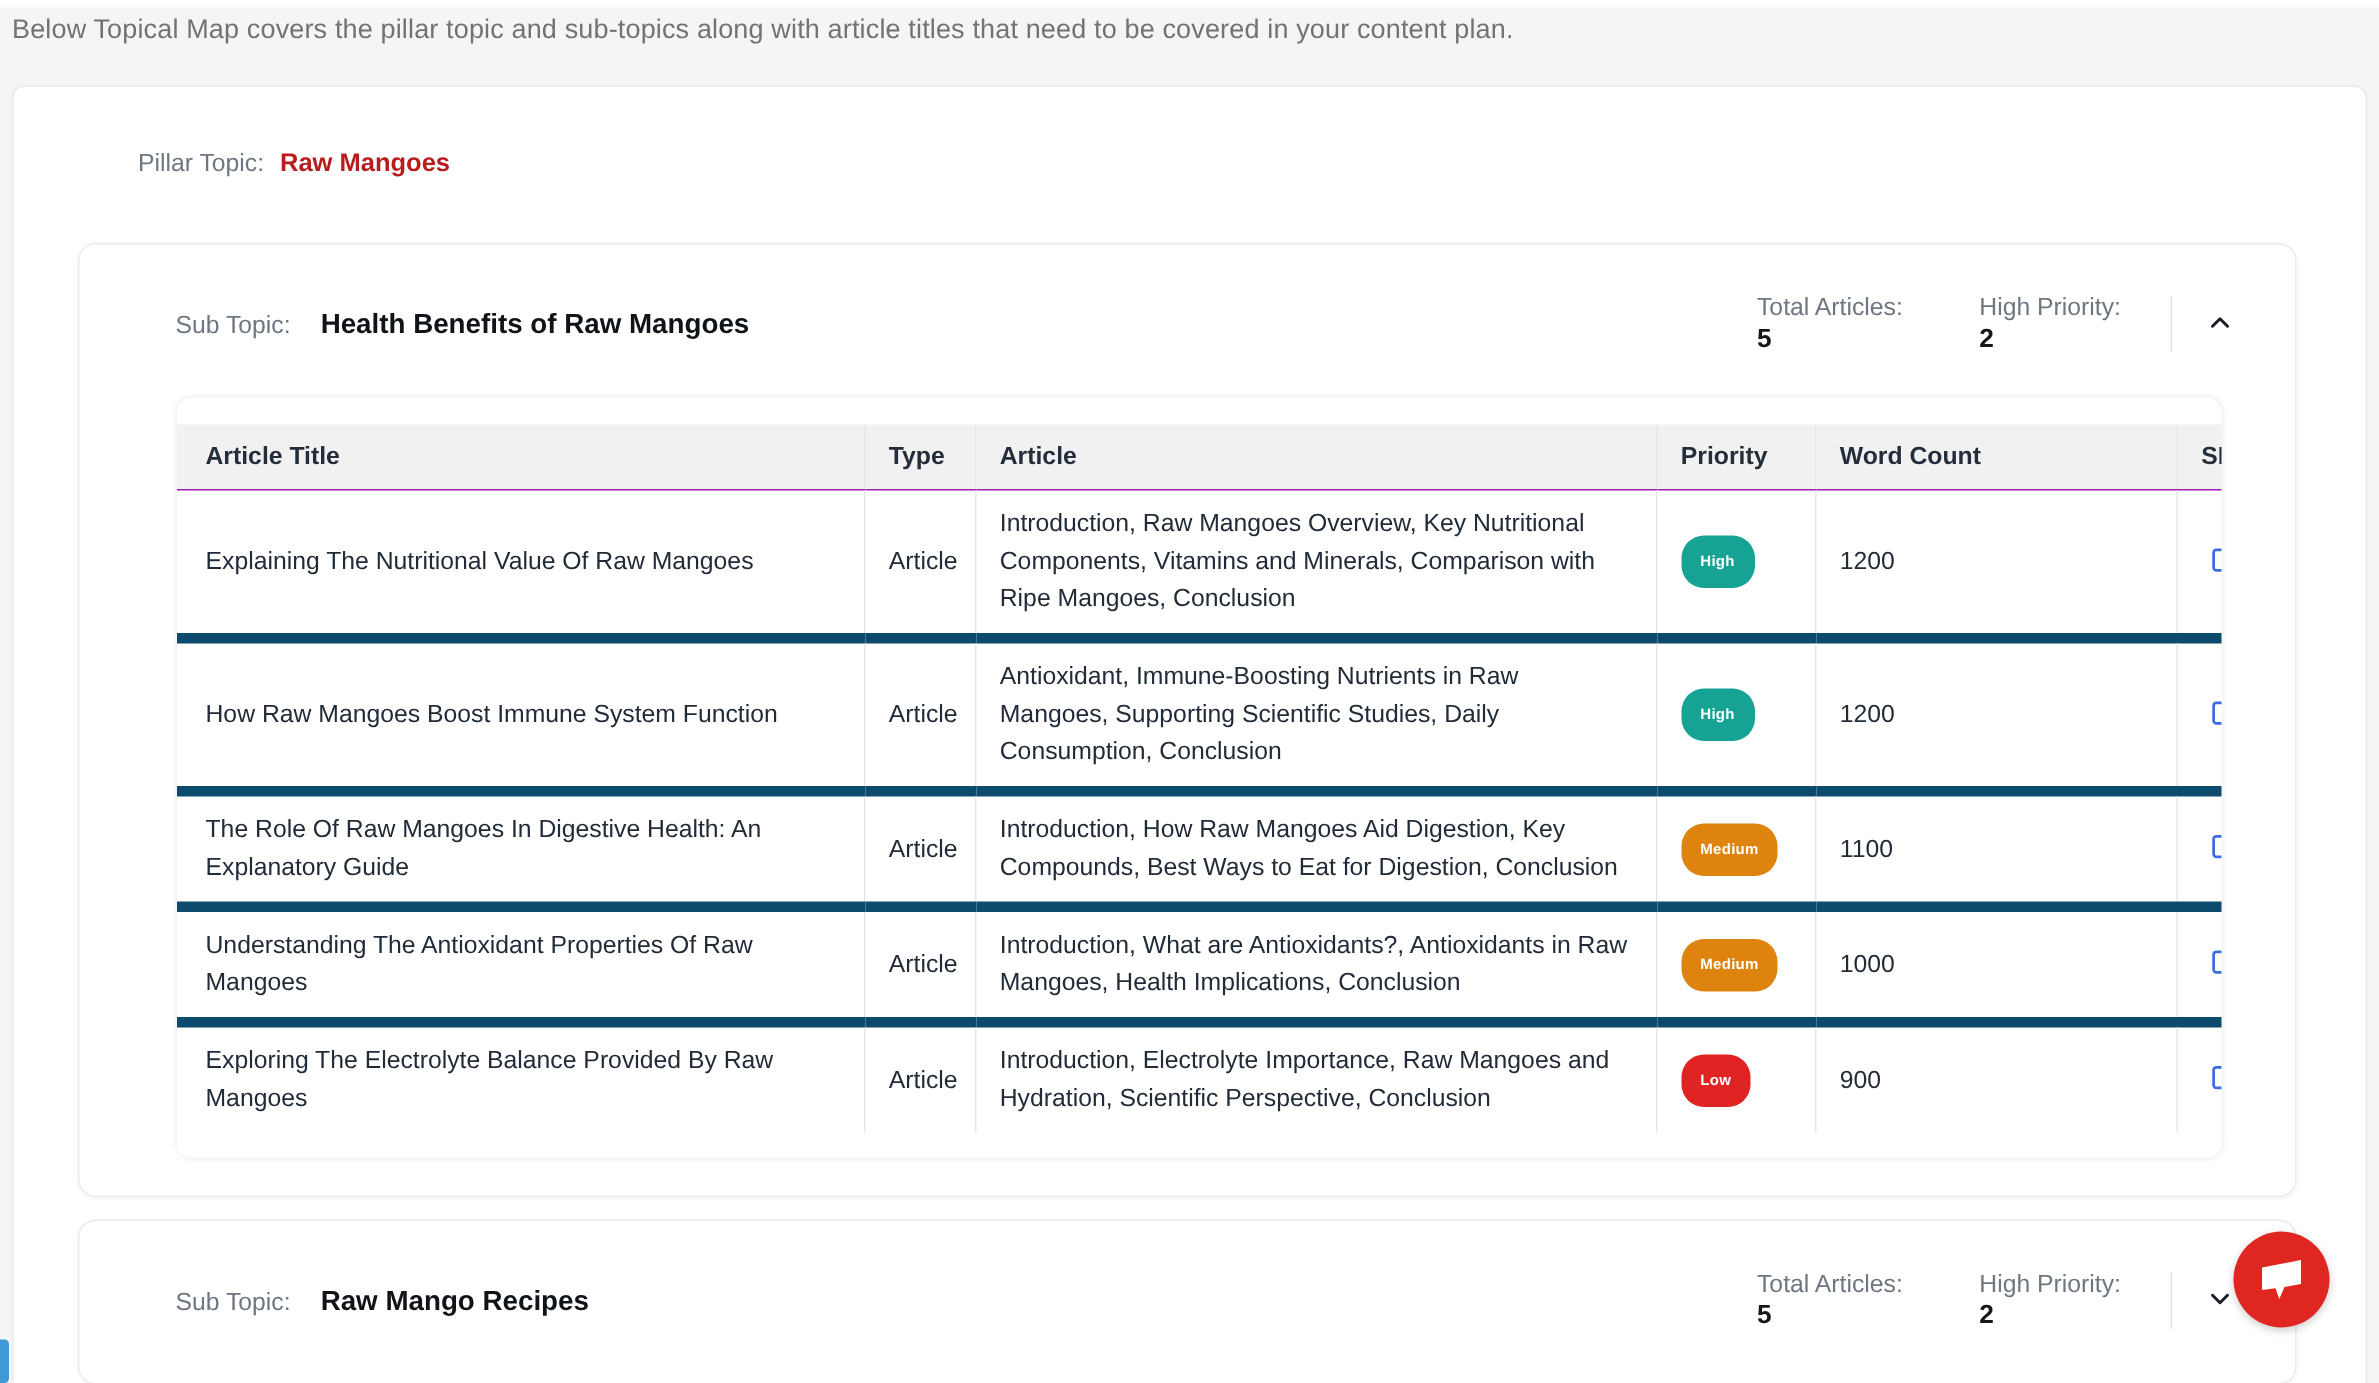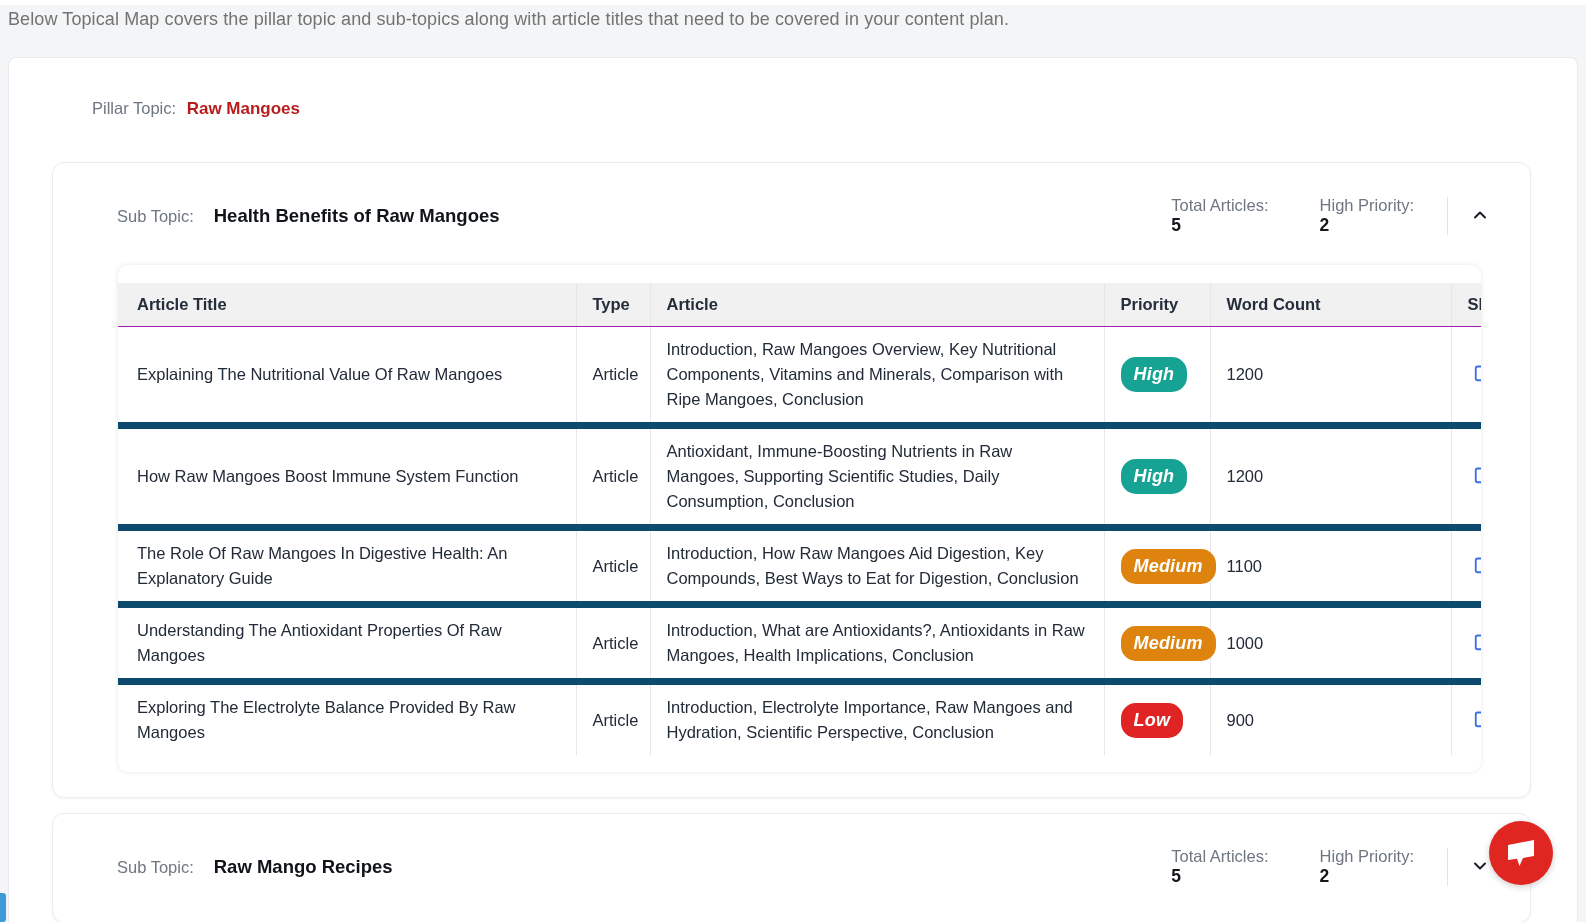--- a/index.html
+++ b/index.html
@@ -63,22 +63,22 @@
   tr:last-child td { border-bottom:none; }
   th.col-title, td.cell-title { padding-left:19px; }
   .col-title { width:458px; }
   .col-type { width:74px; }
   .col-outline { width:454px; }
   .col-priority { width:106px; }
   .col-words { width:241px; }
   .col-serp { width:65px; }
 
   .badge {
-    display:inline-block; color:#fff; font-size:18px; font-weight:700;
-    padding:5px 13px; border-radius:15px; letter-spacing:.2px;font-style:italic;
+    display:inline-block; color:#fff; font-size:10px; font-weight:700;
+    padding:5px 13px; border-radius:15px; letter-spacing:.2px;
   }
   .badge-high { background:#16a394; }
   .badge-medium { background:#dd830e; }
   .badge-low { background:#e02424; }
 
   .cell-serp { text-align:center; }
   .serp-btn { background:none; border:none; cursor:pointer; padding:2px; }
 
   .chat-fab {
     position:absolute; left:1489px; top:821px; width:64px; height:64px;

